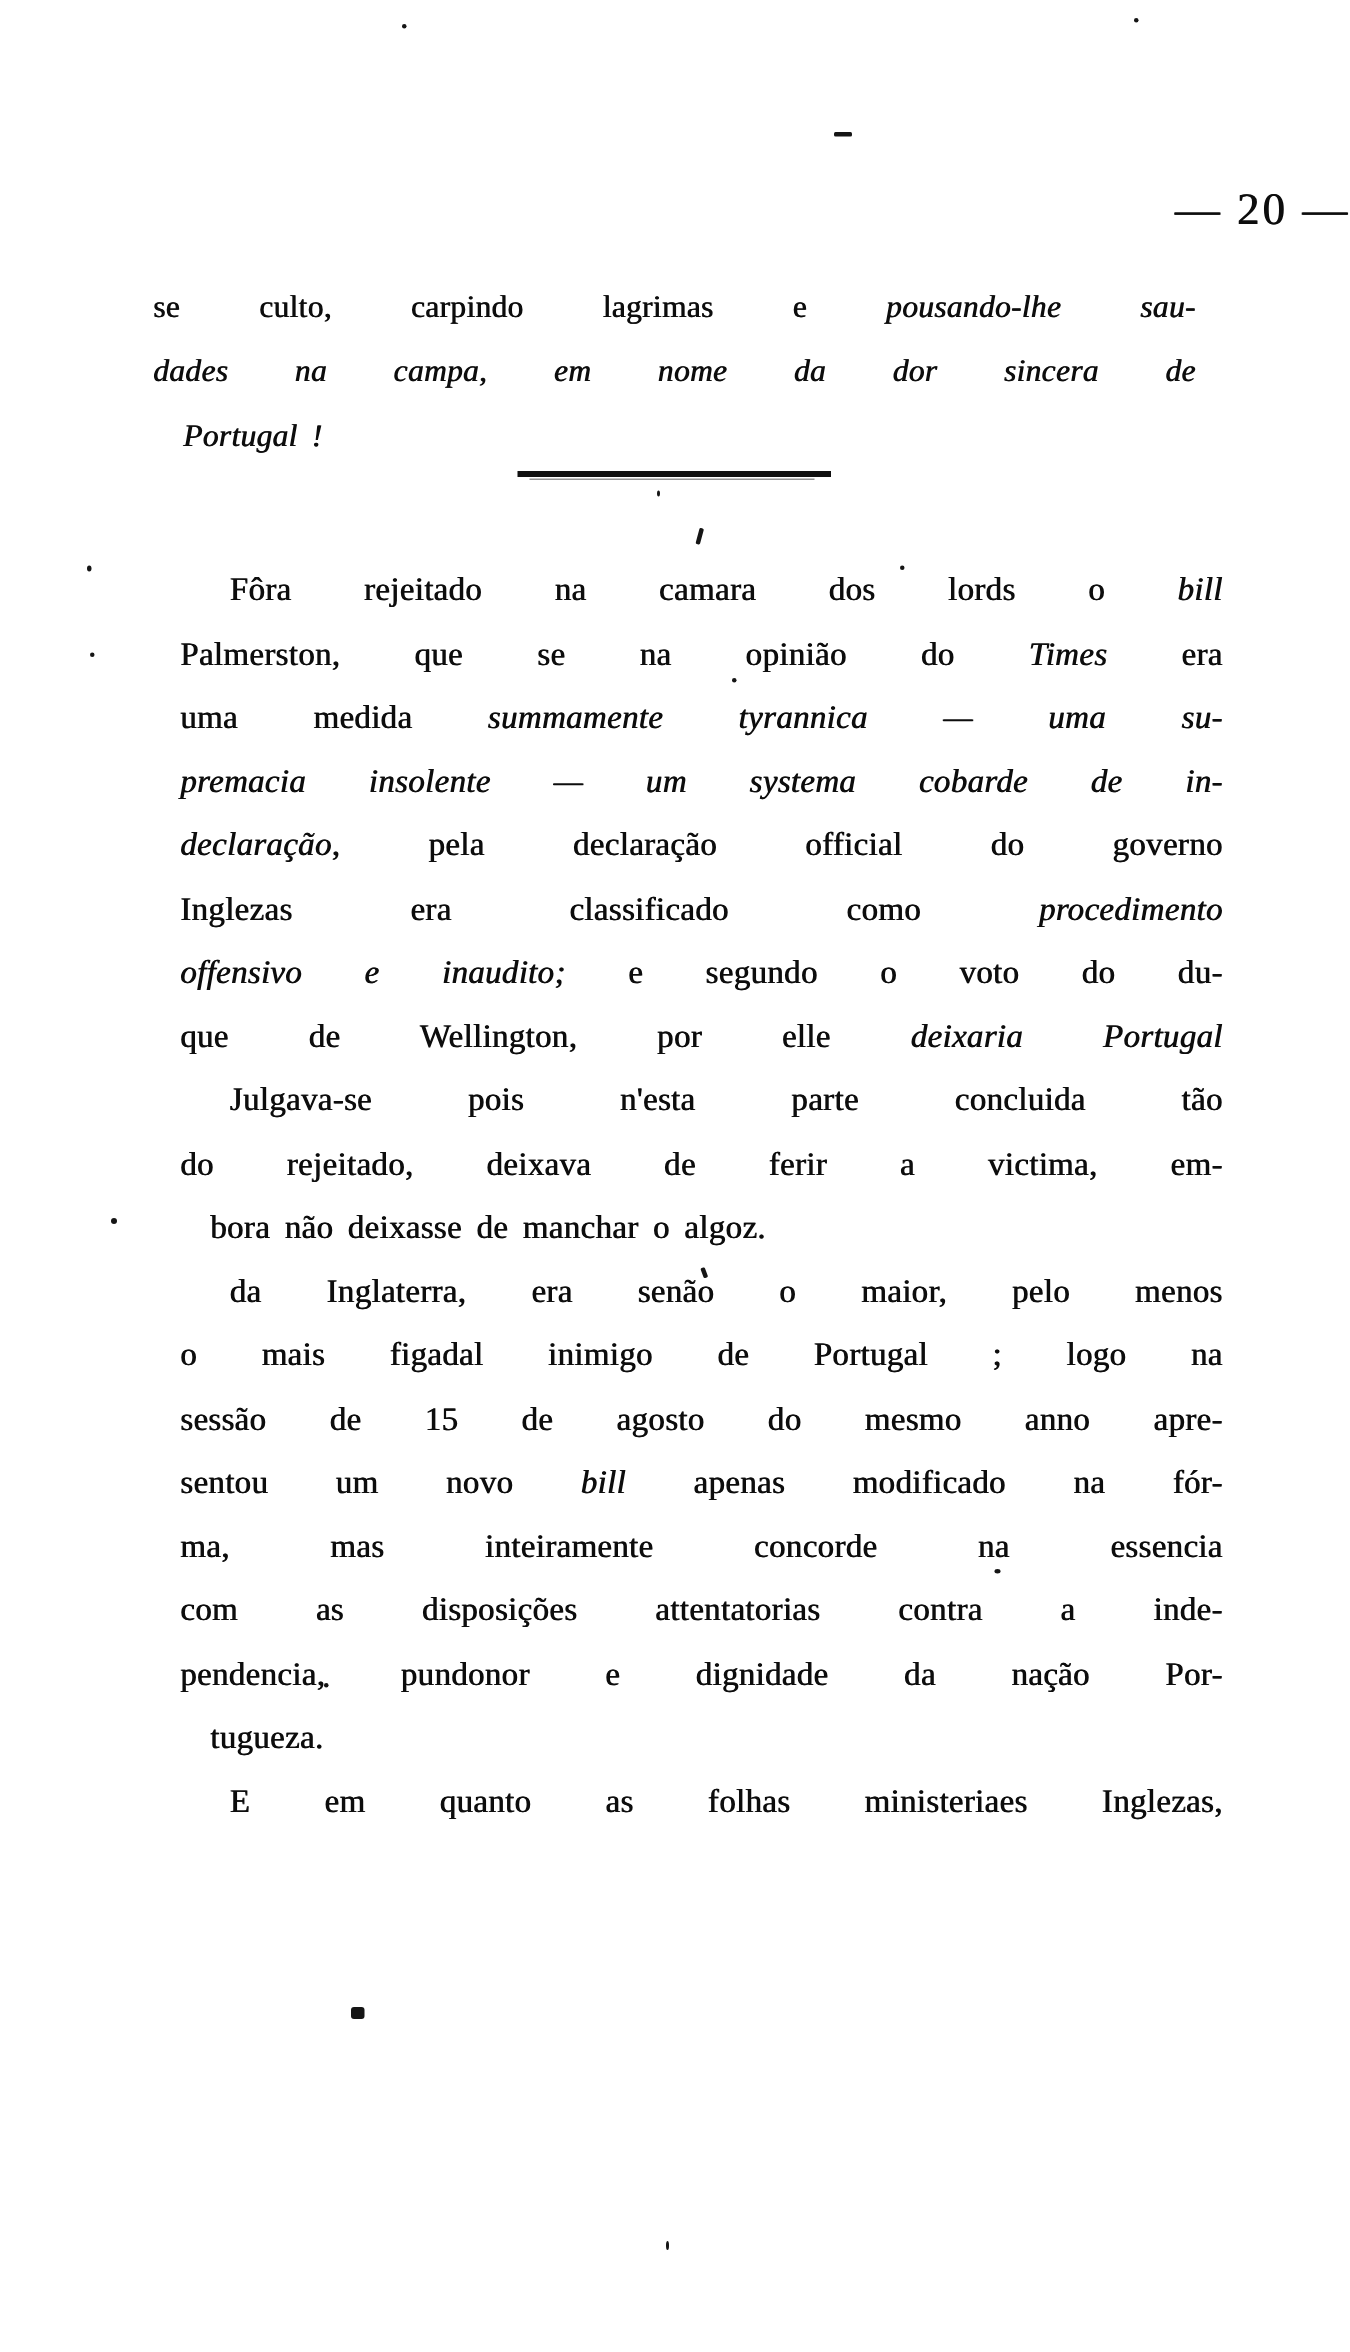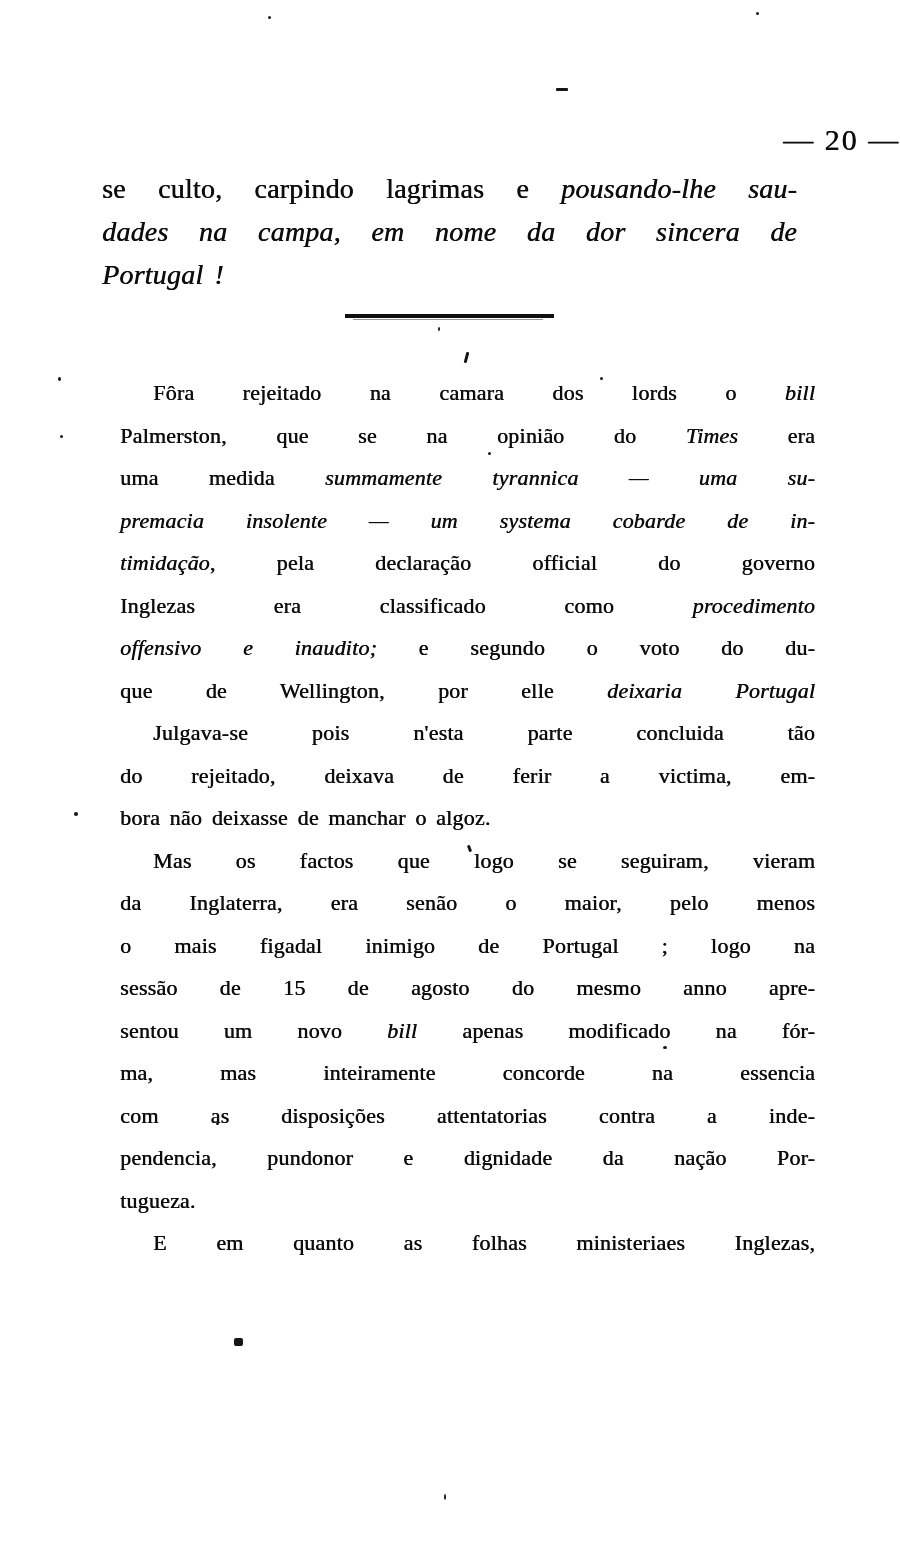--- a/index.html
+++ b/index.html
@@ -13,41 +13,41 @@
   }
   .ink{ text-shadow:0.5px 0 0 currentColor; letter-spacing:0.2px; }
 
   .pagenum{
     position:absolute; top:124px; left:0; width:900px;
     text-align:right; font-size:30px; line-height:32px;
     letter-spacing:2px;
   }
 
   .lead-block{
-    position:absolute; left:102px; top:168px; width:695px;
-    font-size:28px; line-height:42.8px;
+    position:absolute; left:102px; top:183px; width:695px;
+    font-size:21px; line-height:42.8px;
   }
   .divider{
     position:absolute; left:345px; top:314px; width:209px; height:4px;
     background:#101010;
   }
   .divider::after{
     content:""; position:absolute; left:8px; top:5px; width:190px; height:1px;
     background:rgba(16,16,16,0.45);
   }
   .body-block{
     position:absolute; left:120px; top:372px; width:695px;
     font-size:22px; line-height:42.5px;
   }
 
   .para{ margin:0; }
   .para.indent .line:first-child{ text-indent:33px; }
   .line{ width:100%; }
   .line.j{ text-align:justify; text-align-last:justify; }
-  .line.last{ word-spacing:4px; }
+  .line.last{ word-spacing:4px;margin-left:20px; }
   .it{ font-style:italic; }
 
   
   .speck{ position:absolute; background:#151515; border-radius:50%; }
   .sp1 { left:268px; top:16px;   width:3px;  height:3px; }
   .sp2 { left:756px; top:12px;   width:3px;  height:3px; }
   .sp3 { left:556px; top:88px;   width:12px; height:3px; border-radius:1px; }
   .sp4 { left:465px; top:352px;  width:3px;  height:11px; border-radius:1px; transform:rotate(15deg); }
   .sp5 { left:600px; top:377px;  width:3px;  height:3px; }
   .sp6 { left:58px;  top:377px;  width:3px;  height:4px; }
@@ -75,32 +75,31 @@
   </div>
 
 <div class="divider"></div>
 
 <div class="body-block ink">
     <div class="para indent">
       <div class="line j"><span>Fôra rejeitado na camara dos lords o </span><span class="it">bill</span></div>
       <div class="line j"><span>Palmerston, que se na opinião do </span><span class="it">Times</span><span> era</span></div>
       <div class="line j"><span>uma medida </span><span class="it">summamente tyrannica — uma su-</span></div>
       <div class="line j"><span class="it">premacia insolente — um systema cobarde de in-</span></div>
-      <div class="line j"><span class="it">timidação</span><span>, pela declaração official do governo</span></div>
+      <div class="line j"><span class="it">declaração</span><span>, pela declaração official do governo</span></div>
       <div class="line j"><span>Inglezas era classificado como </span><span class="it">procedimento</span></div>
       <div class="line j"><span class="it">offensivo e inaudito;</span><span> e segundo o voto do du-</span></div>
       <div class="line j"><span>que de Wellington, por elle </span><span class="it">deixaria Portugal</span></div>
     </div>
     <div class="para indent">
       <div class="line j"><span>Julgava-se pois n'esta parte concluida tão</span></div>
       <div class="line j"><span>do rejeitado, deixava de ferir a victima, em-</span></div>
       <div class="line last"><span>bora não deixasse de manchar o algoz.</span></div>
     </div>
     <div class="para indent">
-      <div class="line j"><span>Mas os factos que logo se seguiram, vieram</span></div>
       <div class="line j"><span>da Inglaterra, era senão o maior, pelo menos</span></div>
       <div class="line j"><span>o mais figadal inimigo de Portugal ; logo na</span></div>
       <div class="line j"><span>sessão de 15 de agosto do mesmo anno apre-</span></div>
       <div class="line j"><span>sentou um novo </span><span class="it">bill</span><span> apenas modificado na fór-</span></div>
       <div class="line j"><span>ma, mas inteiramente concorde na essencia</span></div>
       <div class="line j"><span>com as disposições attentatorias contra a inde-</span></div>
       <div class="line j"><span>pendencia, pundonor e dignidade da nação Por-</span></div>
       <div class="line last"><span>tugueza.</span></div>
     </div>
     <div class="para indent">

